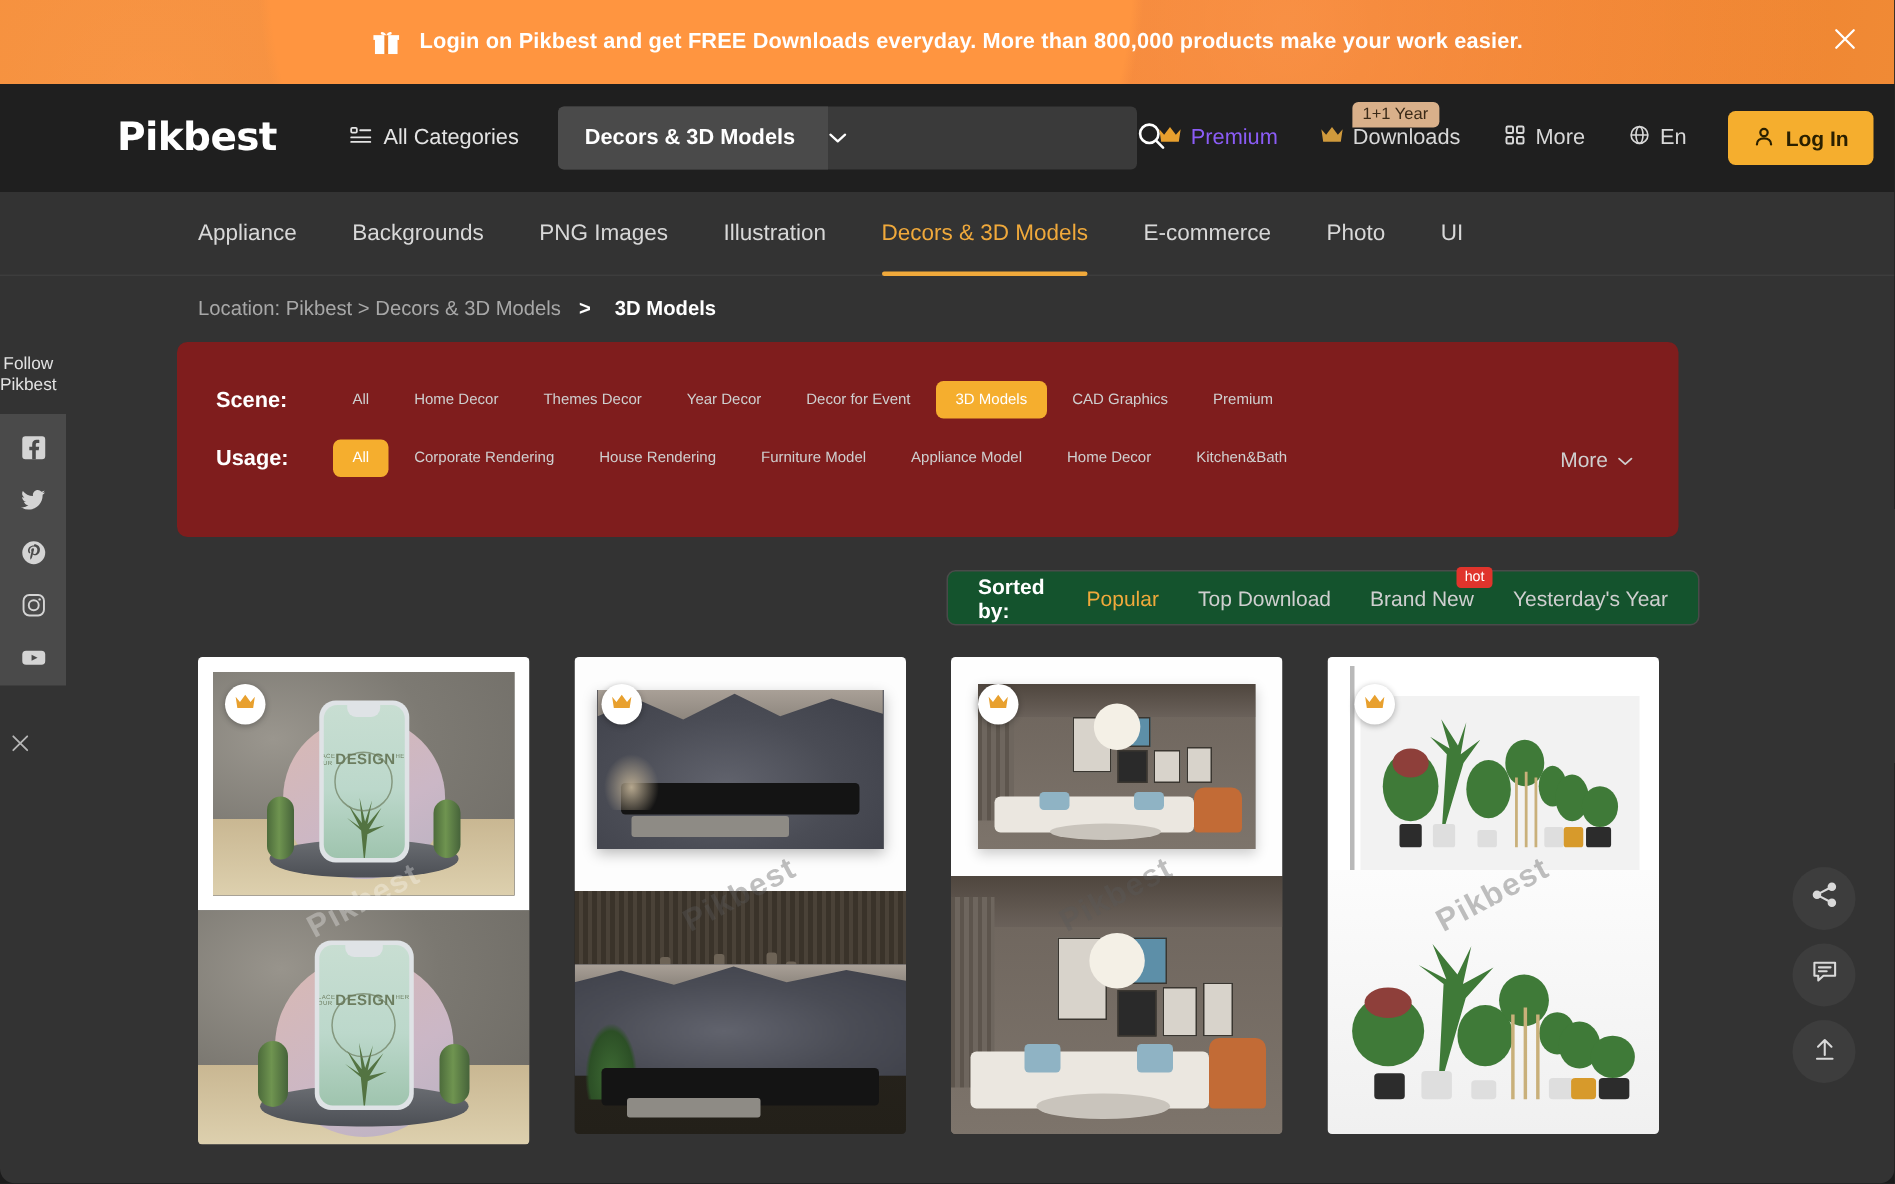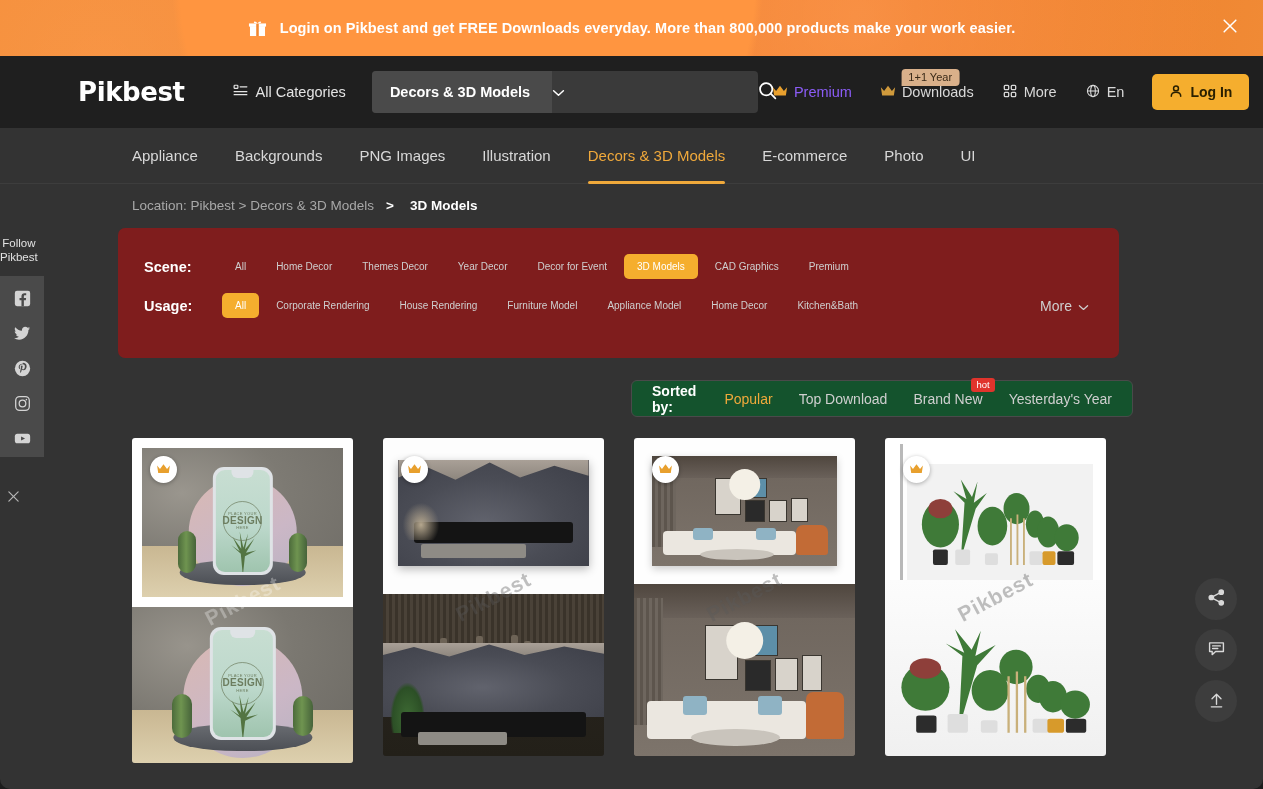--- a/index.html
+++ b/index.html
@@ -285,21 +285,21 @@
     background: linear-gradient(#c8ded2, #bcd8cb 55%, #9fc4ae);
     display: flex; align-items: center; justify-content: center; position: relative;
   }
   .notch {
     position: absolute; top: 0; left: 50%; transform: translateX(-50%);
     width: 42%; height: 8px; background: #dfe3e6; border-radius: 0 0 6px 6px; z-index: 3;
   }
   .dcircle {
     width: 72%; aspect-ratio: 1; border-radius: 50%;
     border: 1.5px solid rgba(110,125,95,.7);
-    display: flex; flex-direction: column; align-items: center; justify-content: center;
+    display: flex; flex-direction: row; justify-content: center;
     color: #6c7d5f; line-height: 1.05; z-index: 2;
   }
   .dc-s { font-size: 4px; letter-spacing: .3px; }
   .dc-m { font-size: 10px; font-weight: bold; letter-spacing: .3px; }
   .palm {
     position: absolute; left: 50%; transform: translateX(-50%); bottom: -4%;
     width: 96%; height: 50%; z-index: 1; opacity: .95;
   }
   .cact { position: absolute; bottom: 16%; width: 9%; height: 28%; border-radius: 30px;
     background: linear-gradient(90deg, #4c6b3b, #6f9450 45%, #46633a); }

